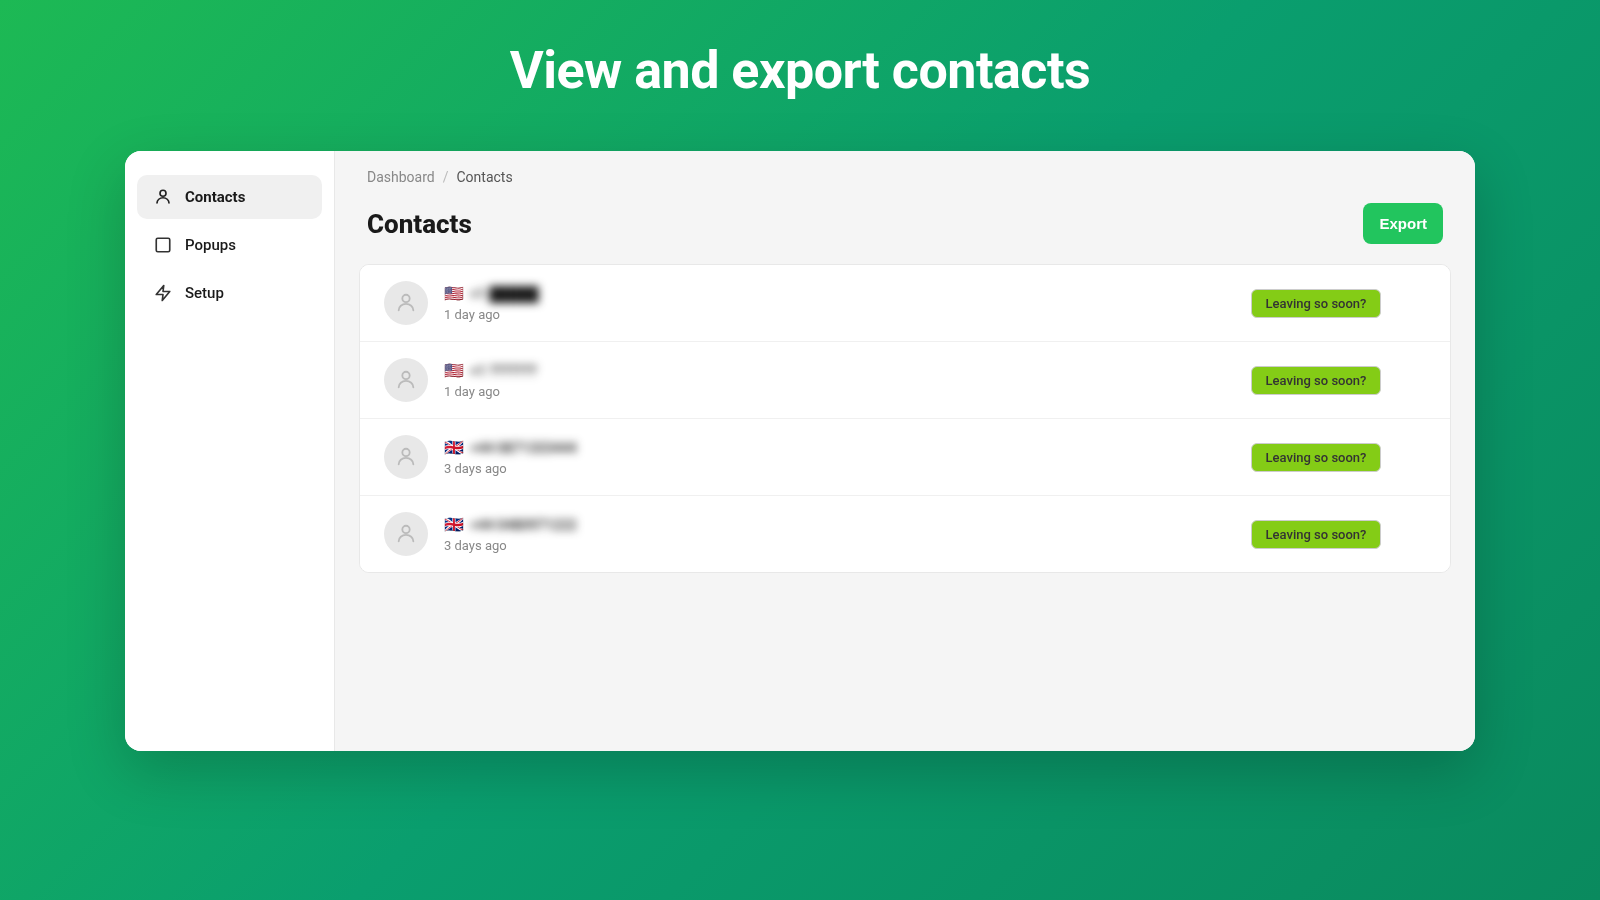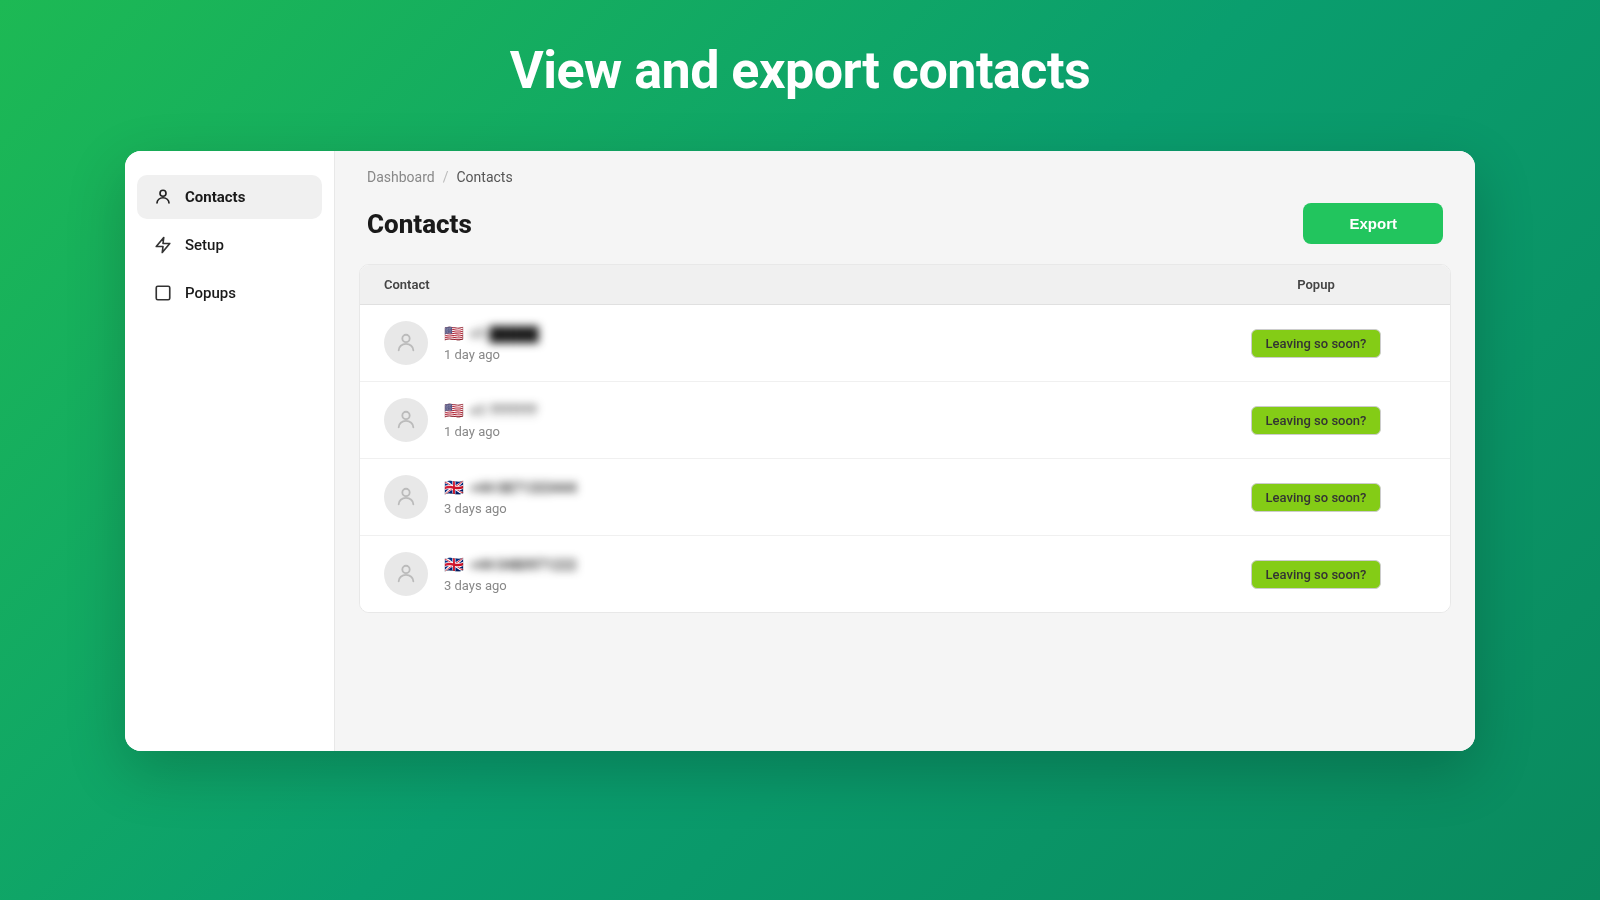--- a/index.html
+++ b/index.html
@@ -104,21 +104,21 @@
       font-size: 26px;
       font-weight: 800;
       color: #1a1a1a;
     }
 
     .export-button {
       background: #22c55e;
       color: white;
       border: none;
       border-radius: 8px;
-      padding: 12px 46px;
+      padding: 12px 16px;
       font-size: 15px;
       font-weight: 600;
       cursor: pointer;
     }
 
     
     .table-container {
       background: white;
       margin: 0 24px;
       border-radius: 10px;
@@ -239,56 +239,52 @@
           <circle cx="12" cy="7" r="4"></circle>
           <path d="M4 20c0-4 3.6-7 8-7s8 3 8 7"></path>
         </svg>
       </span>
       <span>Contacts</span>
     </div>
 
     <div class="sidebar-item">
       <span class="sidebar-icon">
         <svg width="18" height="18" viewBox="0 0 24 24" fill="none" stroke="#333" stroke-width="2.2" stroke-linecap="round" stroke-linejoin="round">
+          <rect x="3" y="3" width="18" height="18" rx="2"></rect>
+        </svg>
+      </span>
+      <span>Popups</span>
+    </div>
+
+    <div class="sidebar-item">
+      <span class="sidebar-icon">
+        <svg width="18" height="18" viewBox="0 0 24 24" fill="none" stroke="#333" stroke-width="2.2" stroke-linecap="round" stroke-linejoin="round">
           <polygon points="13 2 3 14 12 14 11 22 21 10 12 10 13 2"></polygon>
         </svg>
       </span>
       <span>Setup</span>
-    </div>
-
-    <div class="sidebar-item">
-      <span class="sidebar-icon">
-        <svg width="18" height="18" viewBox="0 0 24 24" fill="none" stroke="#333" stroke-width="2.2" stroke-linecap="round" stroke-linejoin="round">
-          <rect x="3" y="3" width="18" height="18" rx="2"></rect>
-        </svg>
-      </span>
-      <span>Popups</span>
     </div>
 
   </aside>
 
   <main class="main-content">
 
     <nav class="breadcrumb">
       <span>Dashboard</span>
       <span class="breadcrumb-separator">/</span>
       <span class="breadcrumb-current">Contacts</span>
     </nav>
 
     <div class="page-header">
       <h2 class="page-title">Contacts</h2>
       <button class="export-button">Export</button>
     </div>
 
     <div class="table-container">
 
-      <div class="table-header">
-        <div class="col-contact">Contact</div>
-        <div class="col-popup">Popup</div>
-      </div>
 
       <div class="table-row">
         <div class="contact-cell">
           <div class="avatar">
             <svg width="22" height="22" viewBox="0 0 24 24" fill="none" stroke="#bbb" stroke-width="2" stroke-linecap="round" stroke-linejoin="round">
               <circle cx="12" cy="7" r="4"></circle>
               <path d="M4 20c0-4 3.6-7 8-7s8 3 8 7"></path>
             </svg>
           </div>
           <div class="contact-info">

